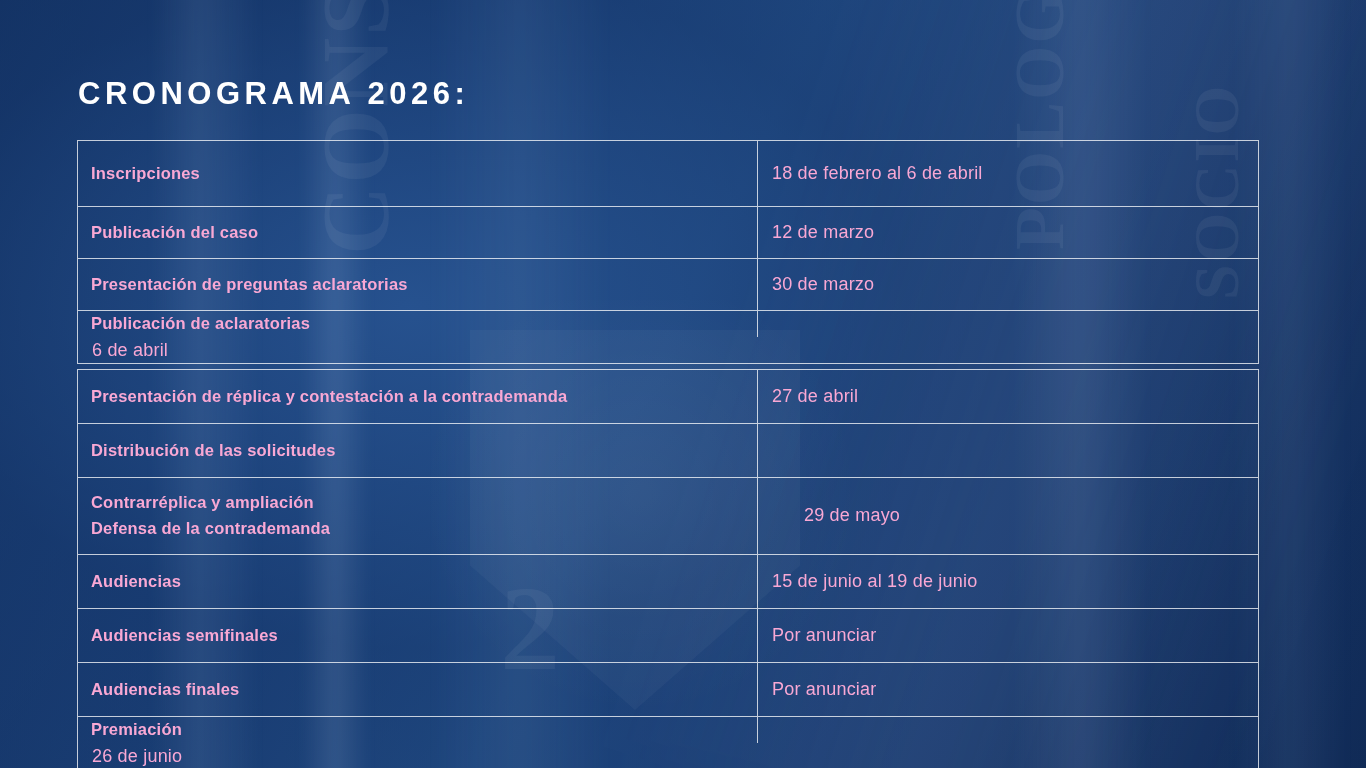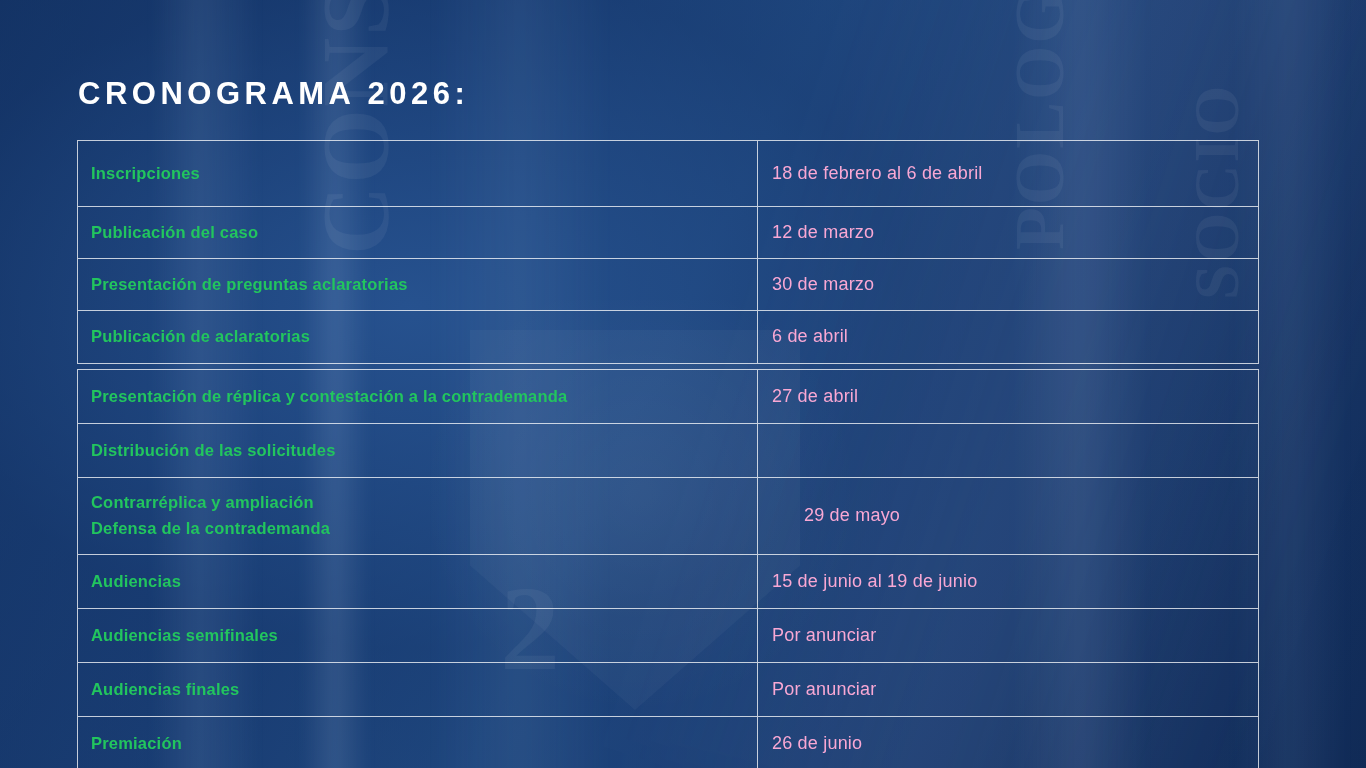--- a/index.html
+++ b/index.html
@@ -139,30 +139,30 @@
   }
   .table-block.block-1 { top: 120px; }
   .table-block.block-2 { top: 349px; }
 
   .row {
     display: flex;
     align-items: stretch;
     border-bottom: 1px solid rgba(255,255,255,0.75);
     box-sizing: border-box;
   }
-  .row:last-child { border-bottom: none; }
+  .row:last-child { border-bottom: none; flex-direction: column; }
 
   .cell-label {
     width: 680px;
     box-sizing: border-box;
     padding: 0 14px 0 13px;
     border-right: 1px solid rgba(255,255,255,0.75);
     display: flex;
     align-items: center;
-    color: #22c55e;
+    color: #f9a8d4;
     font-size: 16.5px;
     font-weight: 700;
     letter-spacing: 0.2px;
     line-height: 1.55;
     white-space: pre-line;
   }
   .cell-value {
     flex: 1;
     box-sizing: border-box;
     padding: 0 14px;

